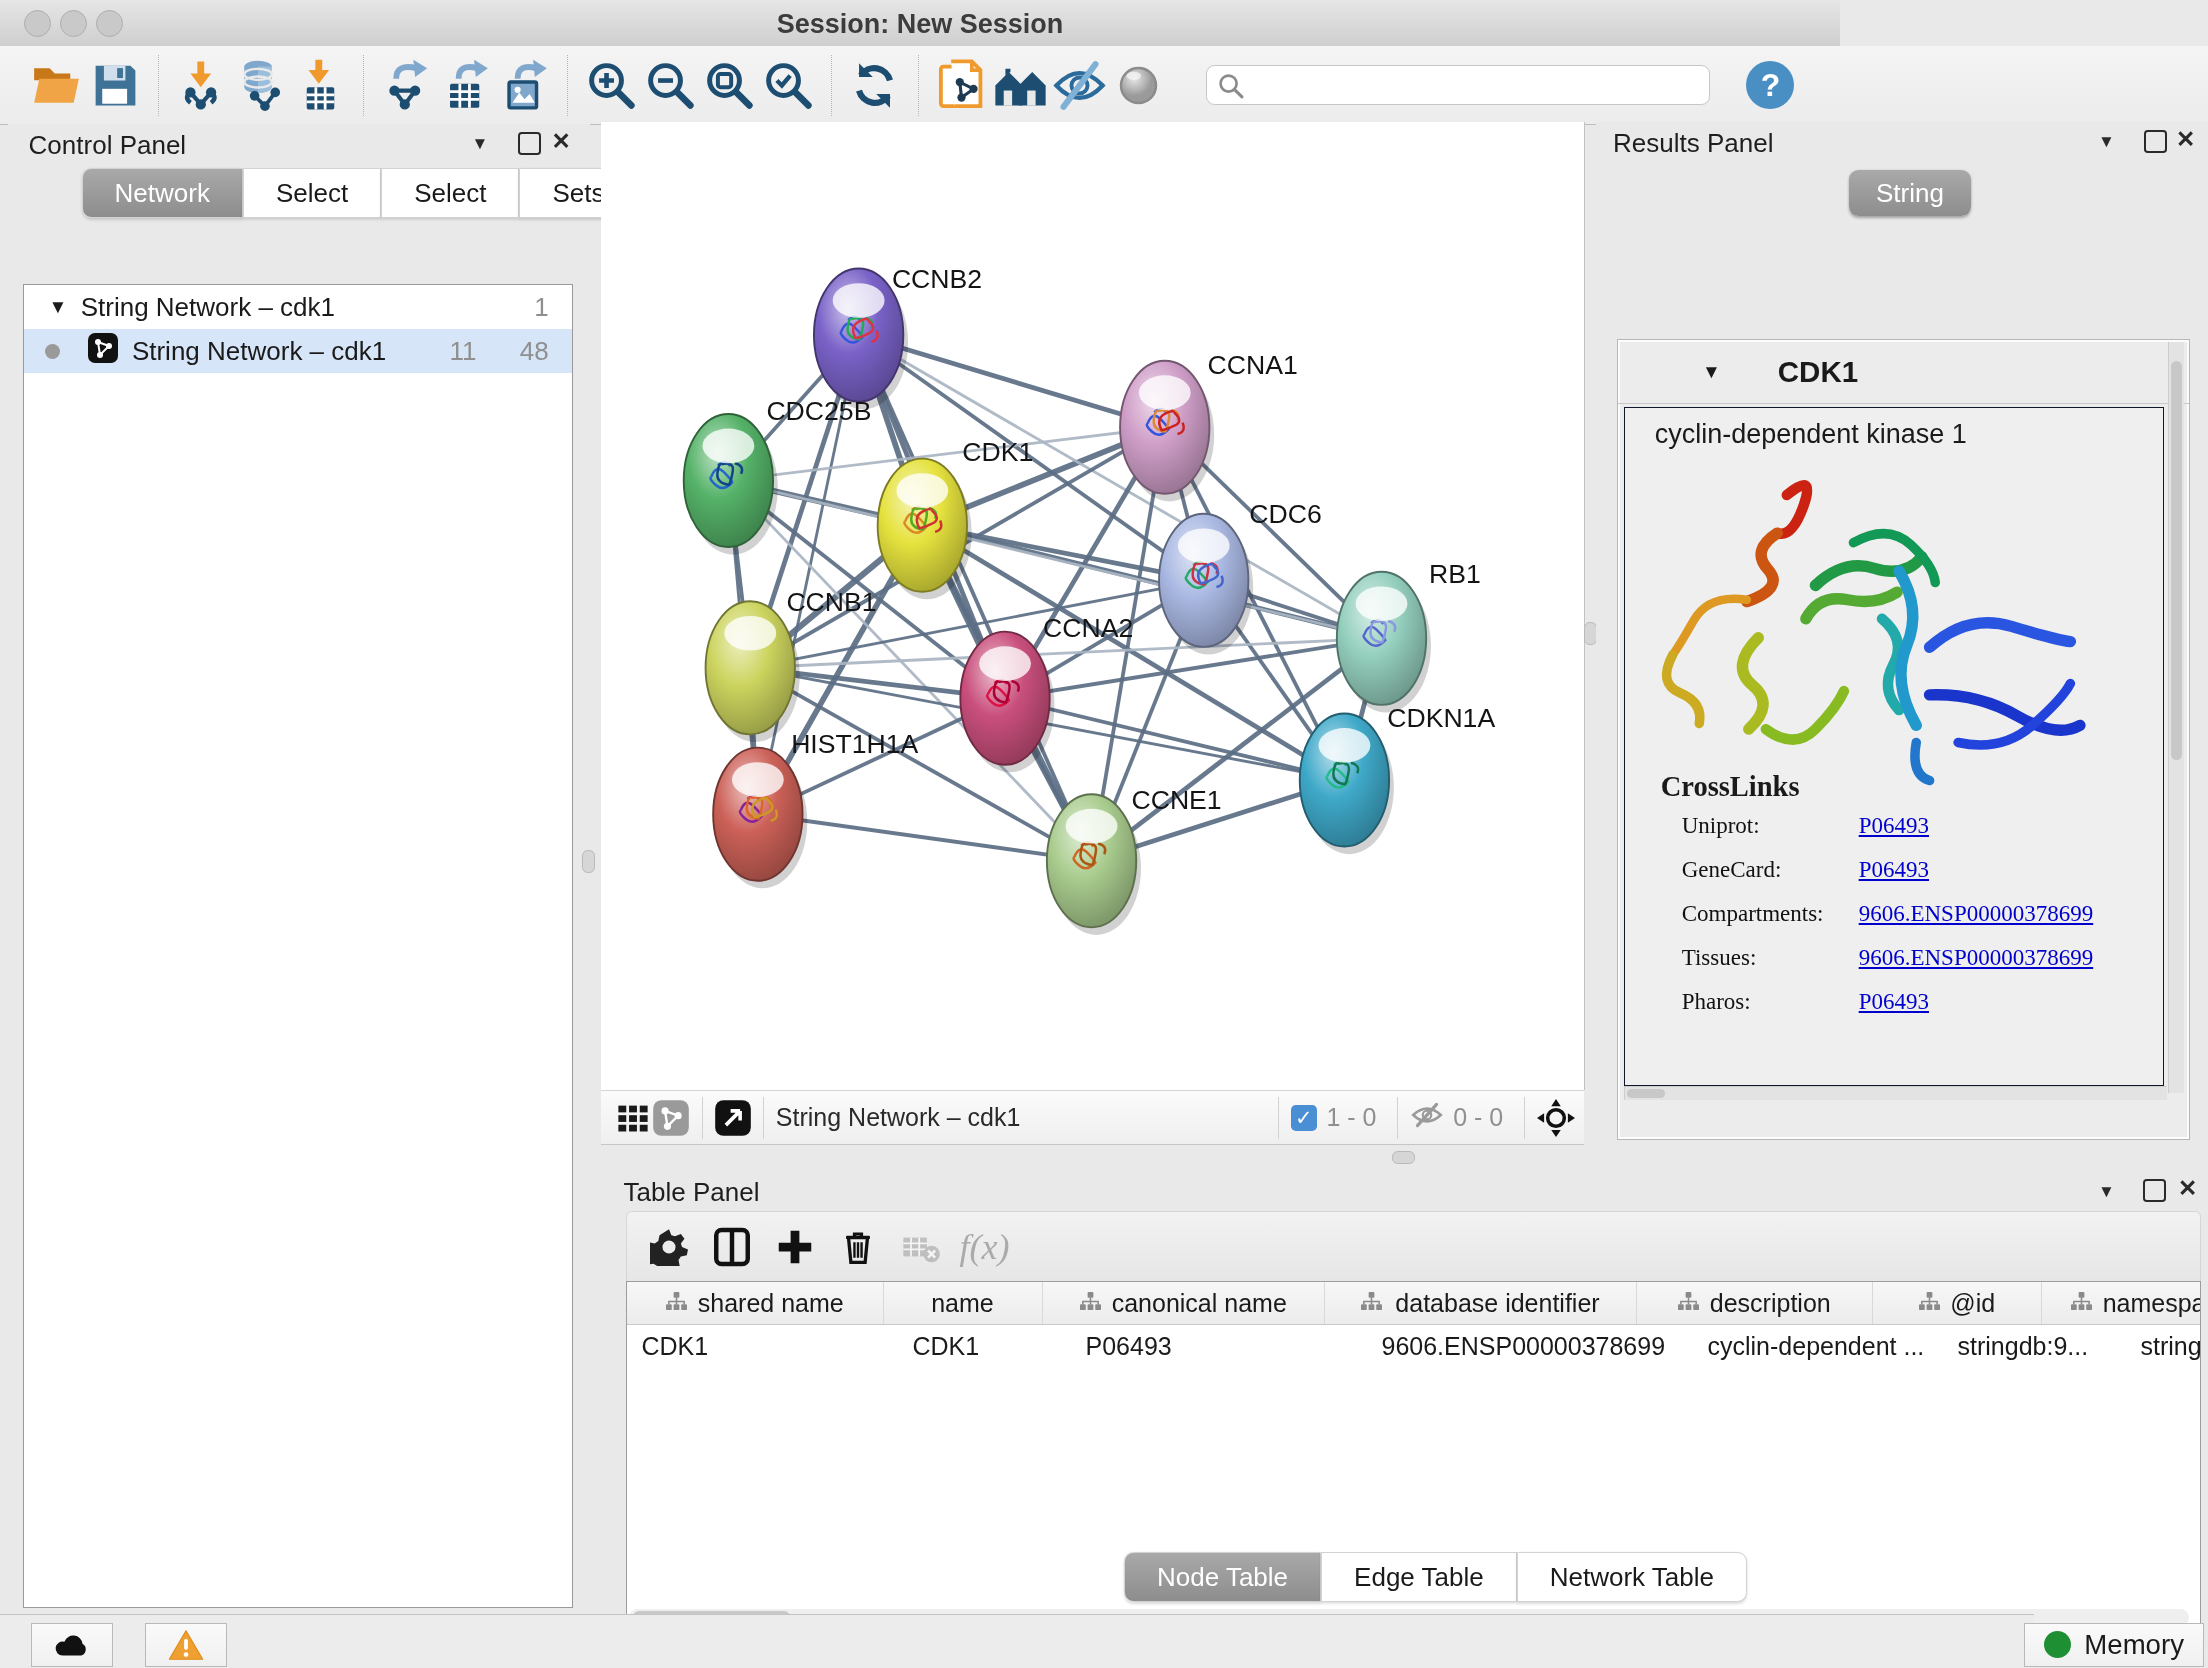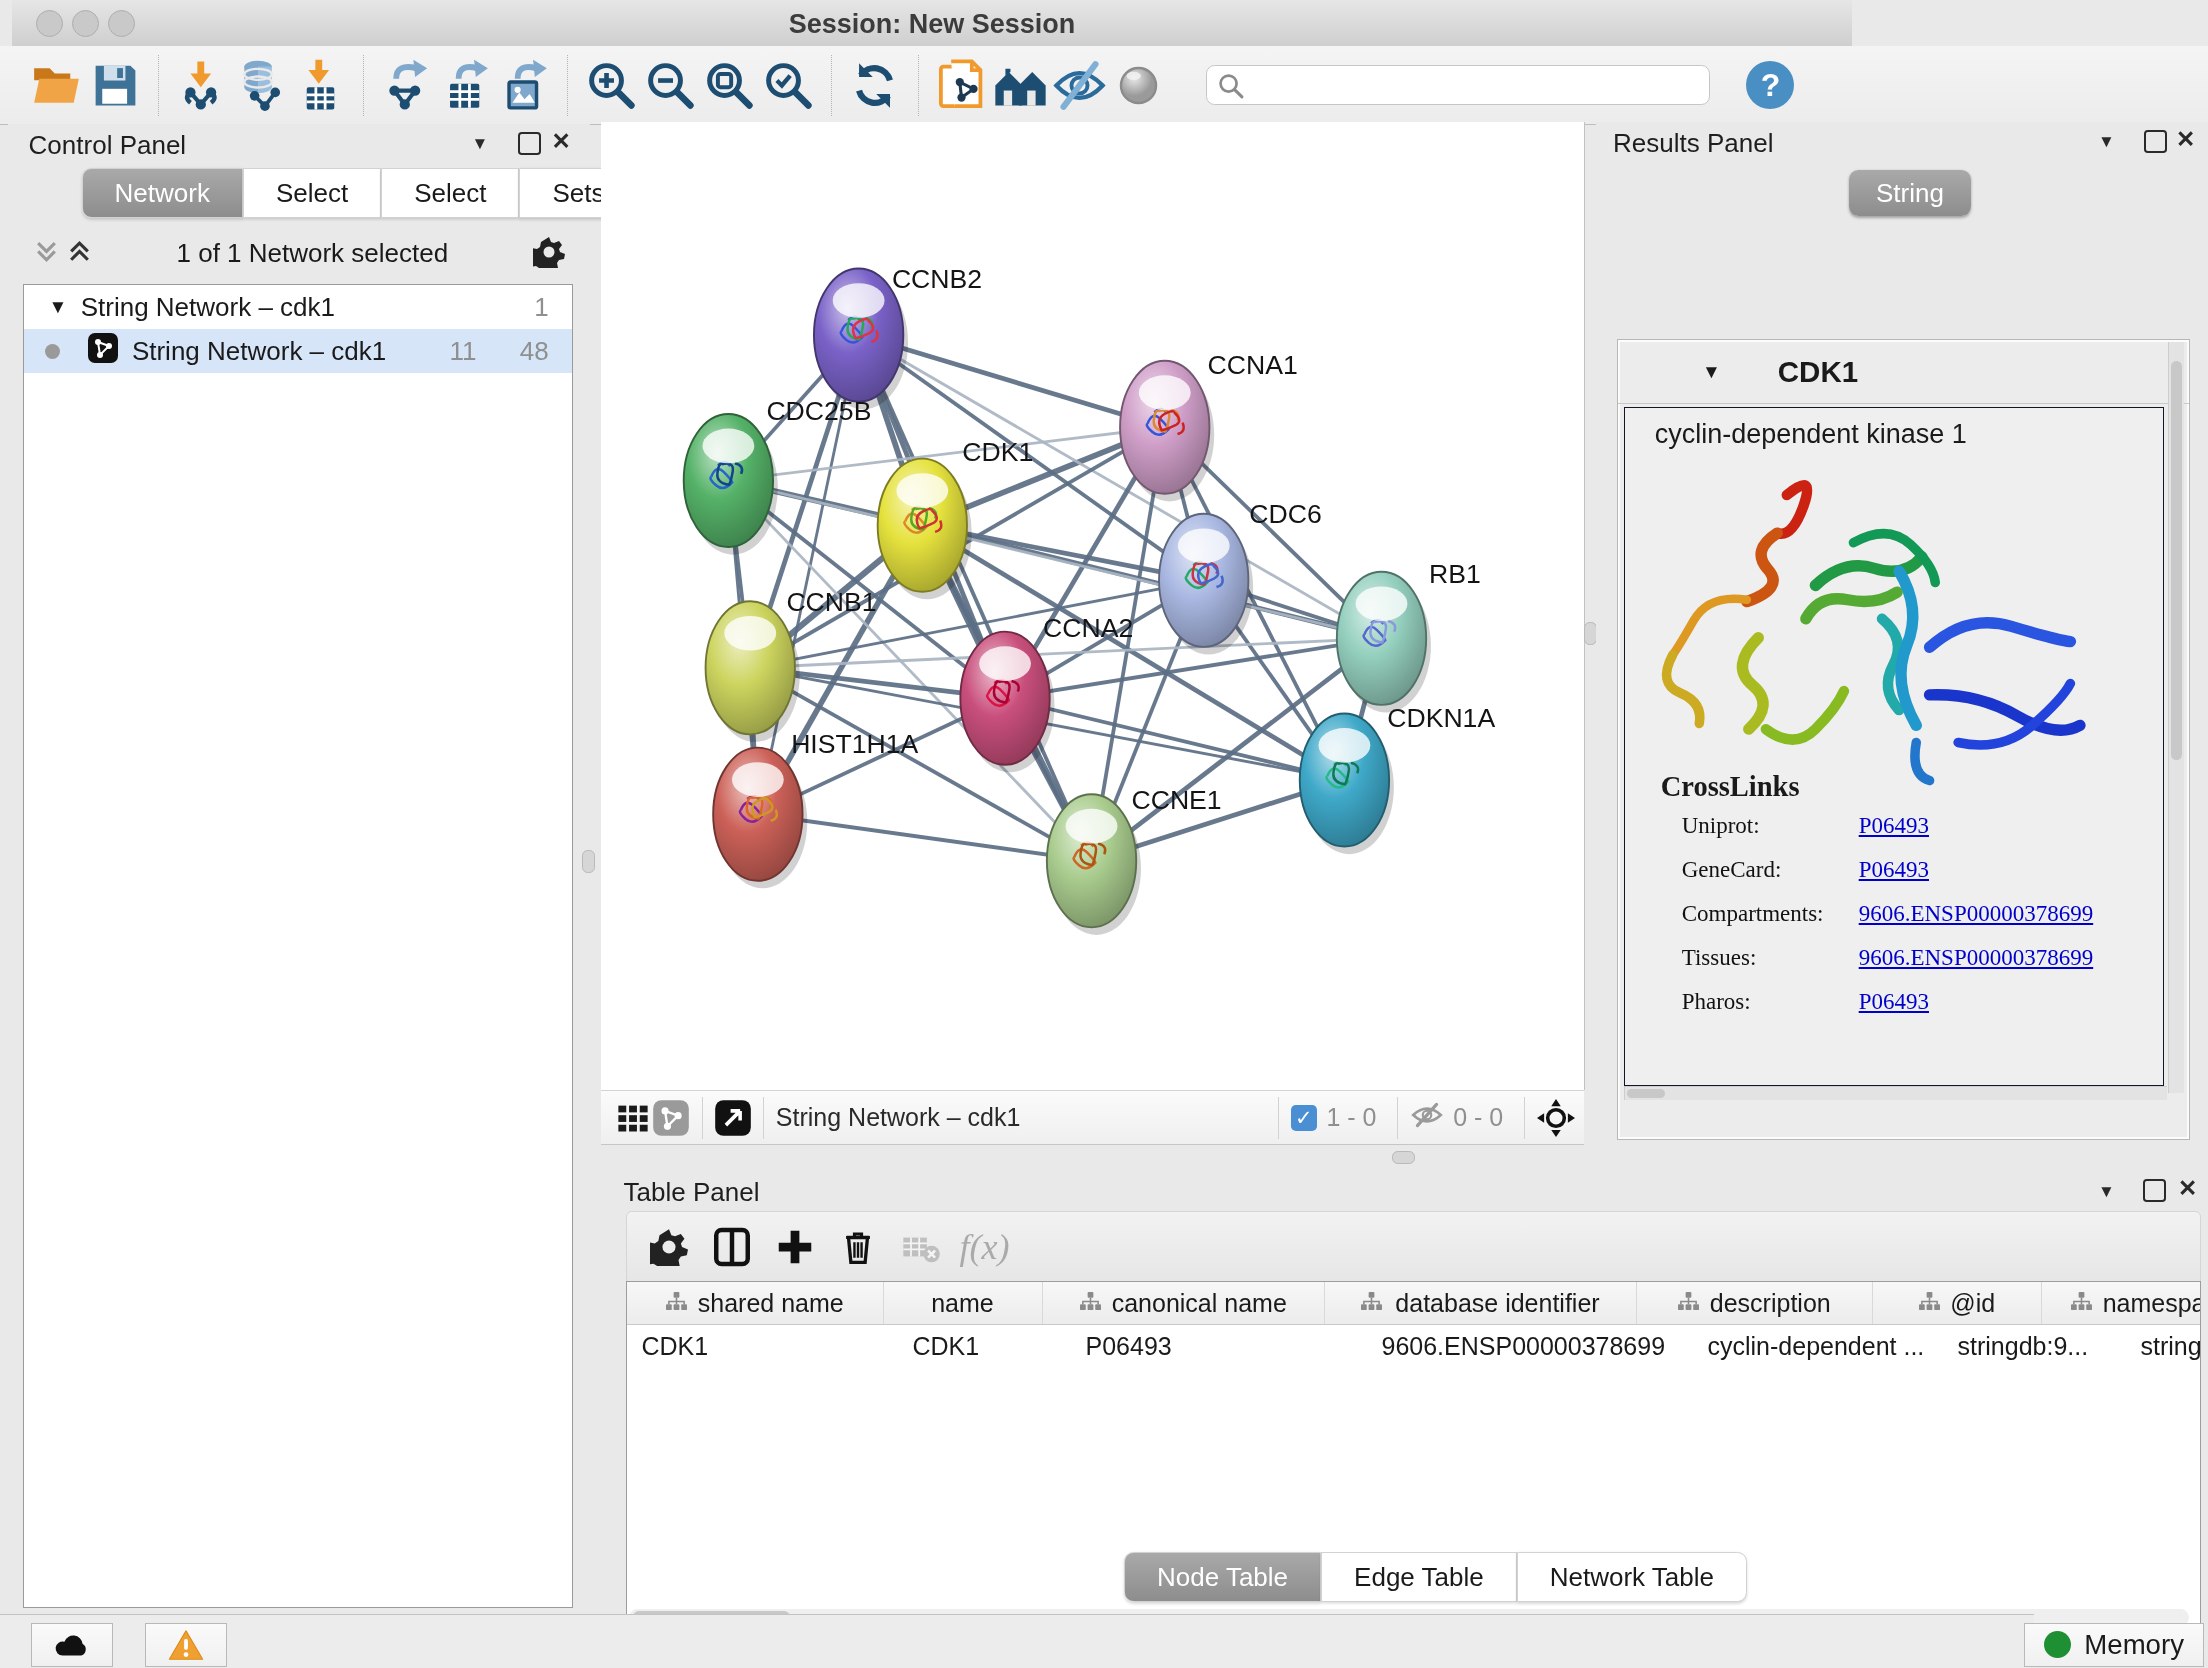--- a/index.html
+++ b/index.html
@@ -1,21 +1,21 @@
 <!DOCTYPE html>
 <html style="font-size:15px"><head>
 <meta charset="utf-8">
 <style>
   html,body{margin:0;padding:0}
   body{width:2208px;height:1668px;position:relative;overflow:hidden;
        background:#e9e9e9;font-family:"Liberation Sans",sans-serif;color:#1a1a1a;
        -webkit-font-smoothing:antialiased}
   .abs{position:absolute}
   
-  #titlebar{left:12px;top:0;width:1840px;height:46px;
+  #titlebar{left:0;top:0;width:1840px;height:46px;
     background:linear-gradient(#e6e6e6,#cfcfcf);border-bottom:1px solid #a9a9a9}
   .tlight{width:25px;height:25px;border-radius:50%;background:#c9c9c9;border:1px solid #aeaeae;top:9.5px}
   #win-title{width:100%;text-align:center;top:8.6px;font-size:27px;font-weight:600;color:#3c3c3c}
   
   #toolbar{left:0;top:46px;width:2208px;height:78px;background:linear-gradient(#f4f4f4,#ececec);
     border-bottom:1px solid #bdbdbd;display:flex;align-items:center}
   .tb-ico{width:59px;height:59px;display:flex;align-items:center;justify-content:center;cursor:pointer}
   .tb-sep{width:0;height:61px;border-left:1.9px dotted #b3b3b3;margin:0 13.3px}
   #search-wrap{position:relative;margin-left:38px}
   #search-input{width:447px;height:38px;border:1.9px solid #c6c6c6;border-radius:8.6px;background:#fff;
@@ -277,43 +277,20 @@
   <div class="abs panel-title" style="left:21px;top:5.7px">Control Panel</div>
   <div class="abs win-btn" style="left:464px;top:11.4px;font-size:17px">▼</div>
   <div class="abs sq-btn" style="left:510px;top:7.6px"></div>
   <div class="abs win-btn" style="left:544px;top:5.7px;font-weight:bold">✕</div>
   <div id="cp-tabs" class="abs">
       <div class="tab active">Network</div>
       <div class="tab">Select</div>
       <div class="tab">Select</div>
       <div class="tab">Sets</div>
     </div>
-  <div id="cp-info" class="abs">
-    <span style="margin:0 7.6px 0 11.4px">
-      <svg width="25" height="27" viewBox="0 0 24 26">
-          <g stroke="#9a9a9a" stroke-width="3" fill="none">
-            <path d="M4 4l8 8 8-8M4 12l8 8 8-8"></path>
-          </g>
-        </svg>
-    </span>
-    <span>
-      <svg width="25" height="27" viewBox="0 0 24 26">
-          <g stroke="#333" stroke-width="3" fill="none">
-            <path d="M4 12l8-8 8 8M4 20l8-8 8 8"></path>
-          </g>
-        </svg>
-    </span>
-    <span style="flex:1;text-align:center;font-size:26px">1 of 1 Network selected</span>
-    <span style="margin-right:9.5px">
-      <svg width="32" height="32" viewBox="0 0 32 32">
-          <path fill="#222" d="M16 1l2 5 3 1 5-2 3 4-3 4 1 3 5 2-1 5-5 1-2 3 1 5-4 3-4-3-3 1-2 5-5-1-1-5-3-2-5 1-2-5 4-3v-4l-4-3 3-4 5 1 3-2 1-5z"></path>
-          <circle cx="16" cy="16" r="5.5" fill="#e9e9e9"></circle>
-        </svg>
-    </span>
-  </div>
   <div id="cp-tree" class="abs">
     <div class="tree-row">
       <span style="margin:0 13.3px 0 25px;font-size:19px">▼</span>
       <span>String Network – cdk1</span>
       <span class="tree-count" style="position:absolute;right:23px">1</span>
     </div>
     <div class="tree-row" style="background:#d7e5f8">
       <span style="width:15px;height:15px;border-radius:50%;background:#9a9a9a;margin:0 27px 0 21px"></span>
       <span style="margin-right:13.3px">
         <svg width="32" height="32" viewBox="0 0 32 32">

